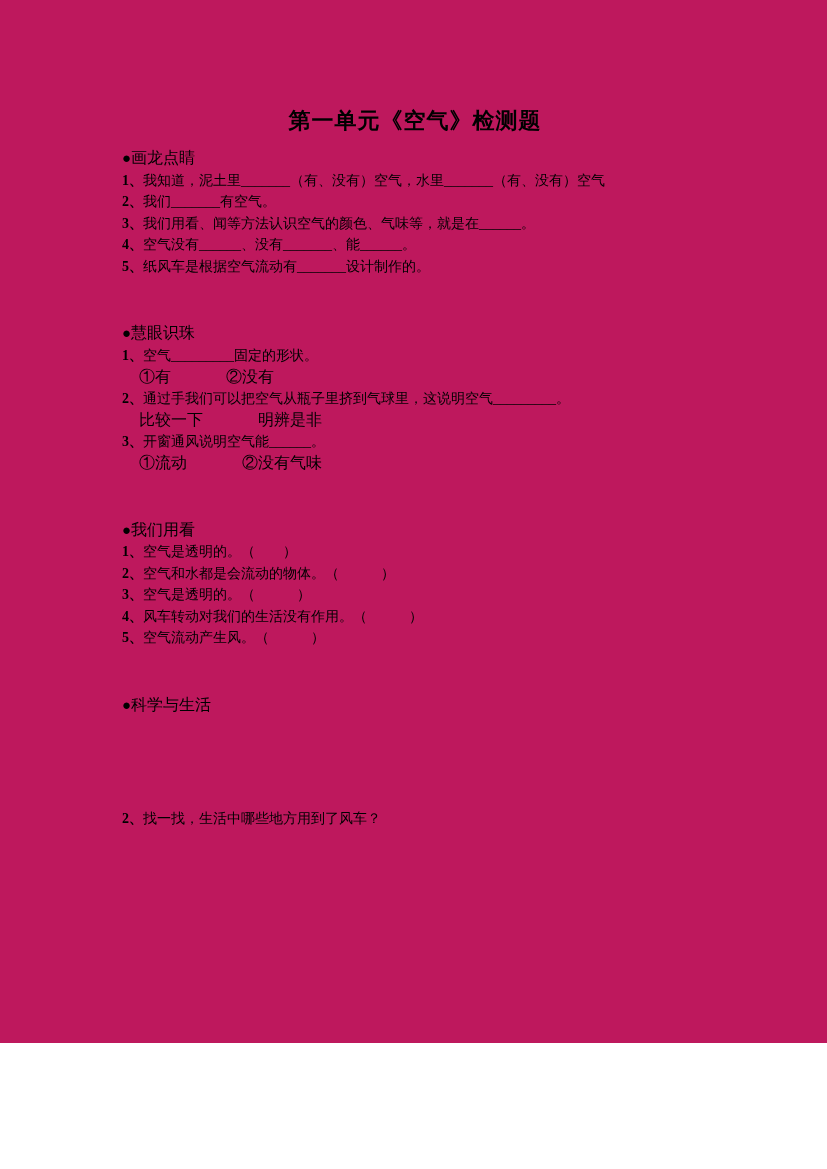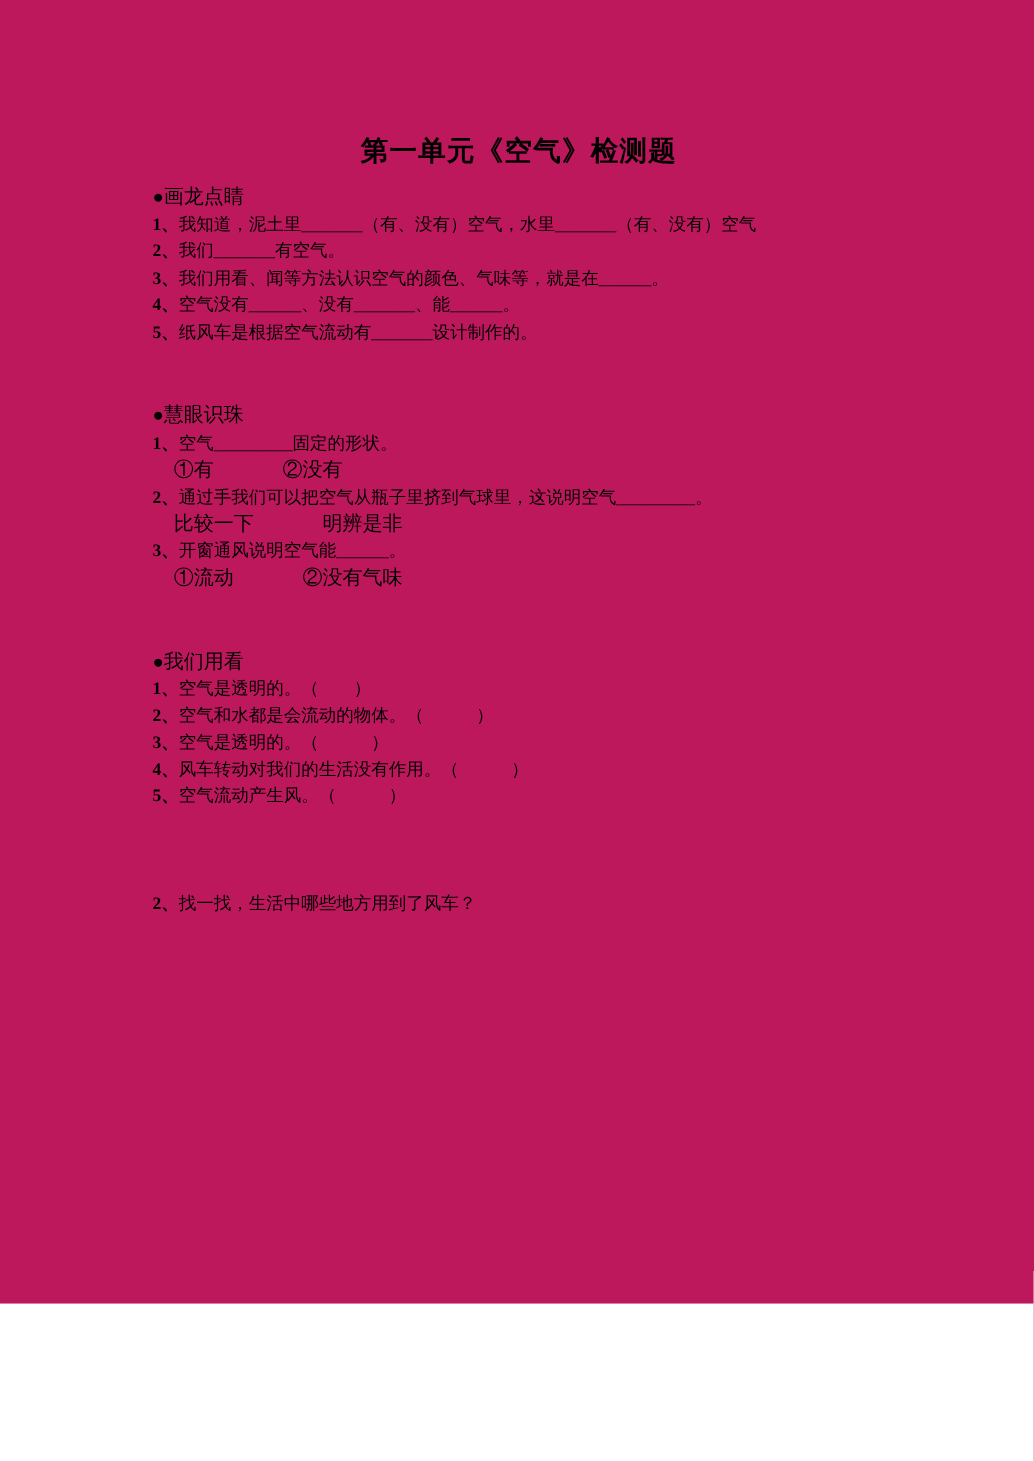--- a/index.html
+++ b/index.html
@@ -50,21 +50,21 @@
     font-weight: 700;
   }
   .options {
     font-size: 16px;
     line-height: 21.5px;
     padding-left: 17px;
     display: flex;
     gap: 55px;
     white-space: nowrap;
   }
-  .answer-gap { margin-top: 64px; }
+  .answer-gap { margin-top: 92px; }
 </style>
 </head>
 <body>
 
 <div class="page">
   <div class="content">
 
     <div class="doc-title">第一单元《空气》检测题</div>
 
     <div class="section">
@@ -98,17 +98,18 @@
     <div class="section gap">
       <div class="section-heading"><span class="bullet">●</span><span>我们用看</span></div>
       <div class="line"><span class="num">1、</span><span>空气是透明的。（　　）</span></div>
       <div class="line"><span class="num">2、</span><span>空气和水都是会流动的物体。（　　　）</span></div>
       <div class="line"><span class="num">3、</span><span>空气是透明的。（　　　）</span></div>
       <div class="line"><span class="num">4、</span><span>风车转动对我们的生活没有作用。（　　　）</span></div>
       <div class="line"><span class="num">5、</span><span>空气流动产生风。（　　　）</span></div>
     </div>
 
     <div class="section gap">
+      <div class="section-heading"><span class="bullet">●</span><span>科学与生活</span></div>
       <div class="line answer-gap"><span class="num">2、</span><span>找一找，生活中哪些地方用到了风车？</span></div>
     </div>
 
   </div>
 </div>
 
 </body></html>

